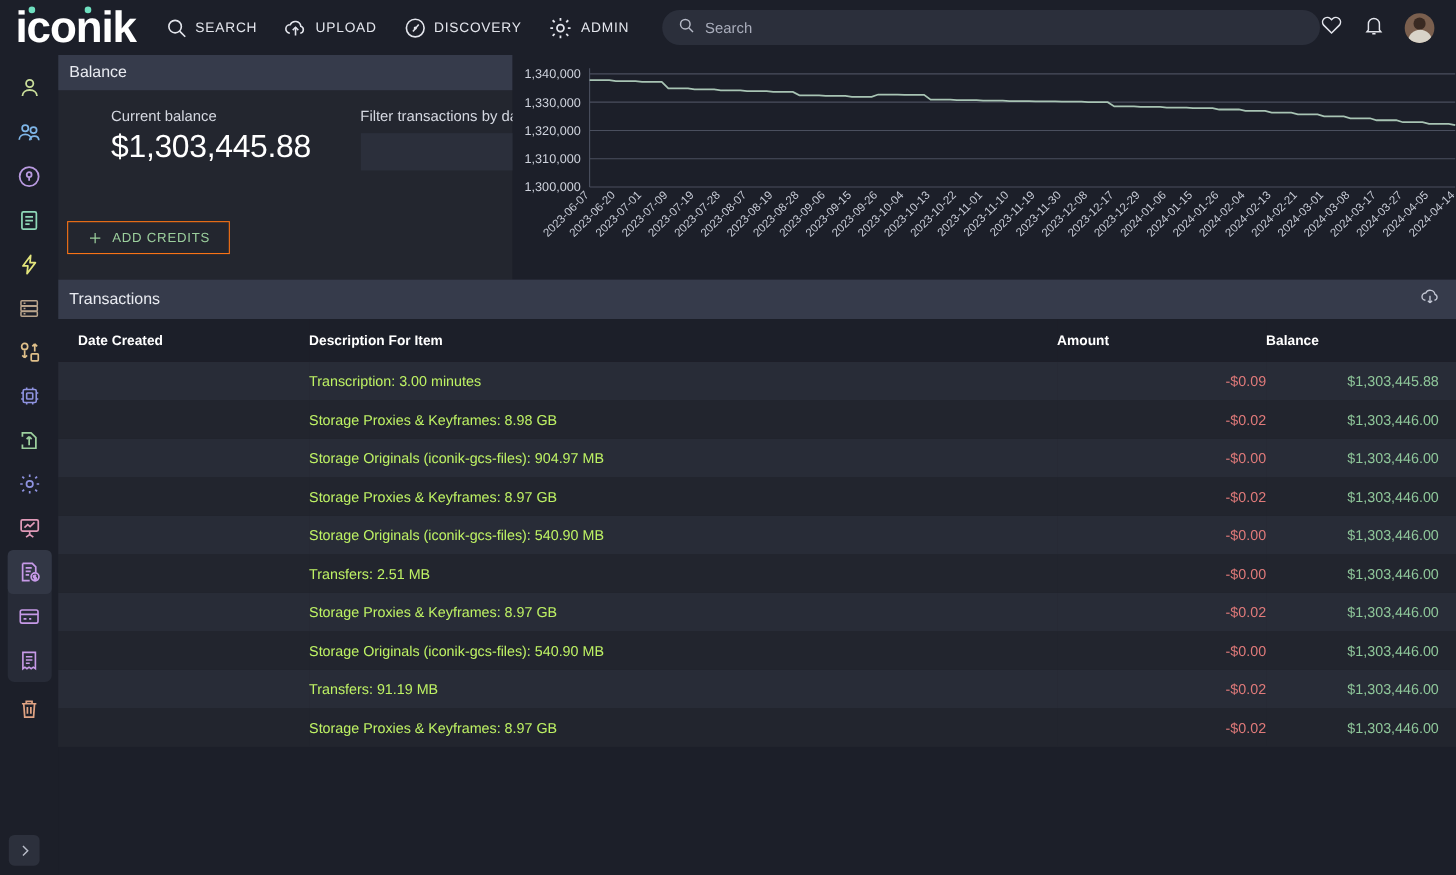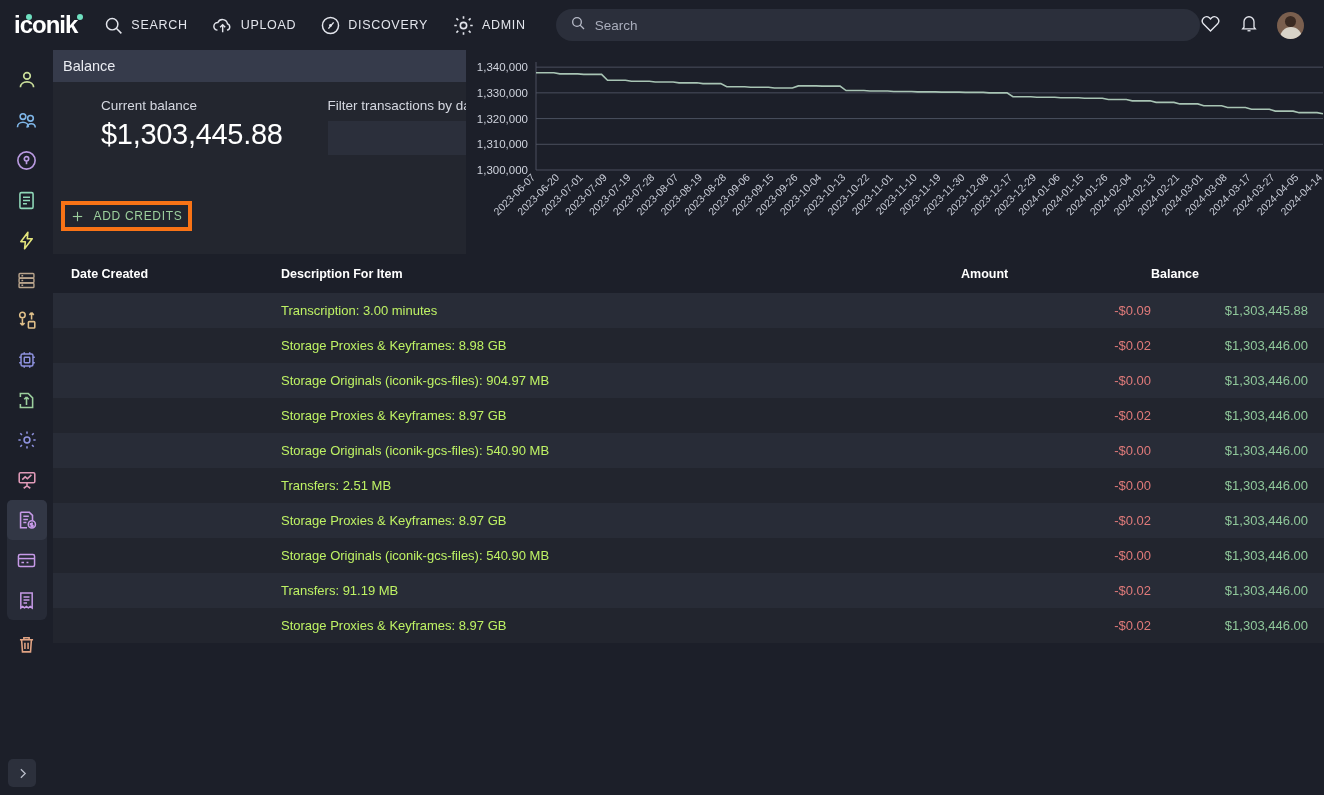--- a/index.html
+++ b/index.html
@@ -8,21 +8,21 @@
     background: #1c1f29;
     font-family: "Liberation Sans", sans-serif;
     overflow: hidden;
     color: #e8eaf0;
   }
   
   .topbar {
     position: absolute; top: 0; left: 0; width: 1324px; height: 50px;
     background: #1c1f29; display: flex; align-items: center; padding: 0 14px;
   }
-  .logo { font-size: 24px; font-weight: bold; letter-spacing: -1px; color: #fff;
+  .logo { font-size: 40px; font-weight: bold; letter-spacing: -1px; color: #fff;
           position: relative; margin-right: 26px; line-height: 1; }
   .logo .dot { position: absolute; width: 6px; height: 6px; border-radius: 50%; background: #6fe0c0; }
   .logo .d1 { left: 12px; top: 1px; }
   .logo .d2 { left: 63px; top: 1px; }
   .navitem { display: flex; align-items: center; gap: 7px; margin-right: 24px;
              color: #e3e5ec; font-size: 12.5px; letter-spacing: .7px; cursor: pointer; }
   .navitem svg { display:block; }
   .searchbox {
     width: 672px; height: 32px; background: #2b2f3b; border-radius: 16px;
     display: flex; align-items: center; padding: 0 14px; gap: 9px; margin-left: 6px;
@@ -60,22 +60,22 @@
   .balance-panel { width: 413px; background: #23262f; }
   .panel-head { height: 32px; background: #363b4b; display: flex; align-items: center;
                 padding-left: 10px; font-size: 14.5px; color: #e9ebf1; }
   .balance-body { padding: 16px 0 0 8px; height: 172px; position: relative; }
   .row1 { display: flex; margin-left: 40px; }
   .lbl { font-size: 13.5px; color: #d5d8e1; }
   .bigamount { font-size: 29px; color: #fff; margin-top: 5px; letter-spacing: -.3px; }
   .filterblock { margin-left: 45px; }
   .dateinput { width: 199px; height: 34px; background: #2b2f3b; margin-top: 8px;
      display: flex; align-items: center; justify-content: flex-end; padding-right: 9px; cursor: pointer;}
-  .addcredits { position: absolute; left: 8px; bottom: 23px; width: 131px; height: 30px;
-     border: 4px solid #f97316; color: #9ccf9d; background: transparent;
+  .addcredits { position: absolute; left: 8px; bottom: 23px; width: 148px; height: 30px;
+     border: 1px solid #f97316; color: #9ccf9d; background: transparent;
      display: flex; align-items: center; justify-content: center; gap: 8px;
      font-size: 12px; letter-spacing: .7px; cursor: pointer;
      font-family: "Liberation Sans", sans-serif; }
   
   .chart-panel { flex: 1; background: #1c1f29; position: relative; height: 204px; }
   .chartwrap { position: absolute; inset: 0; }
   
   .tx-panel { width: 1271px; background: #23262f; }
   .tx-head { height: 36px; background: #363b4b; display: flex; align-items: center;
              padding: 0 14px 0 10px; font-size: 14.5px; color: #e9ebf1; }
@@ -380,20 +380,29 @@
             <text x="785.4545454545454" y="128" fill="#c7cbd6" font-size="10.5" font-family="&quot;Liberation Sans&quot;, sans-serif" text-anchor="end" transform="rotate(-45 785.4545454545454 128)">2024-03-17</text>
             <text x="809.3030303030304" y="128" fill="#c7cbd6" font-size="10.5" font-family="&quot;Liberation Sans&quot;, sans-serif" text-anchor="end" transform="rotate(-45 809.3030303030304 128)">2024-03-27</text>
             <text x="833.1515151515151" y="128" fill="#c7cbd6" font-size="10.5" font-family="&quot;Liberation Sans&quot;, sans-serif" text-anchor="end" transform="rotate(-45 833.1515151515151 128)">2024-04-05</text>
             <text x="857" y="128" fill="#c7cbd6" font-size="10.5" font-family="&quot;Liberation Sans&quot;, sans-serif" text-anchor="end" transform="rotate(-45 857 128)">2024-04-14</text>
           </svg>
       </div>
     </div>
   </div>
 
   <div class="tx-panel">
+    <div class="tx-head">
+      <span>Transactions</span>
+      <span class="dl">
+        <svg width="20" height="20" viewBox="0 0 24 24" fill="none" stroke="#c3c7d4" stroke-width="1.5">
+          <path d="M7 15.5a3.9 3.9 0 0 1 .4-7.8 5.3 5.3 0 0 1 10 1.4 3.3 3.3 0 0 1-.5 6.4"></path>
+          <path d="M12 10.6v7.8M12 18.4l2.3-2.3M12 18.4l-2.3-2.3"></path>
+        </svg>
+      </span>
+    </div>
     <table class="tx-table">
       <thead>
         <tr>
           <th class="c-date">Date Created</th>
           <th class="c-desc">Description For Item</th>
           <th class="c-amt">Amount</th>
           <th class="c-bal">Balance</th>
         </tr>
       </thead>
       <tbody id="txbody">

